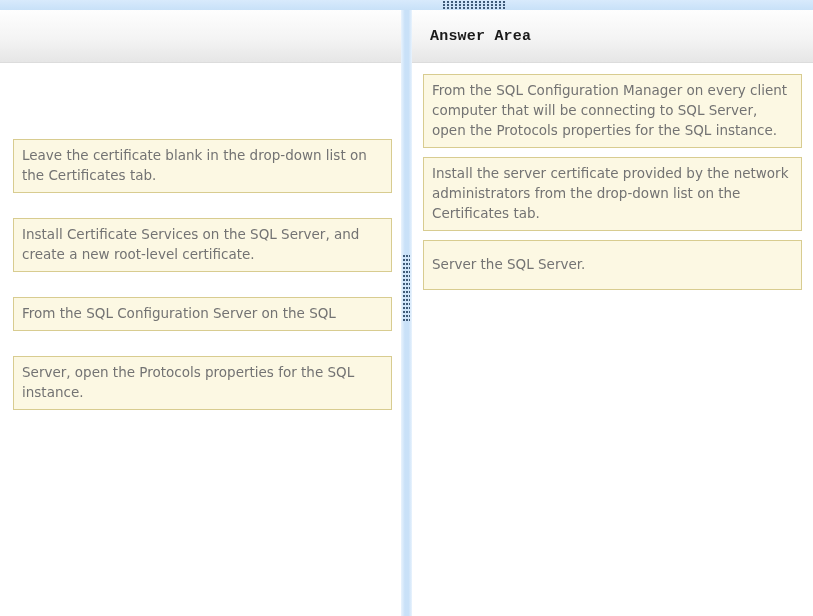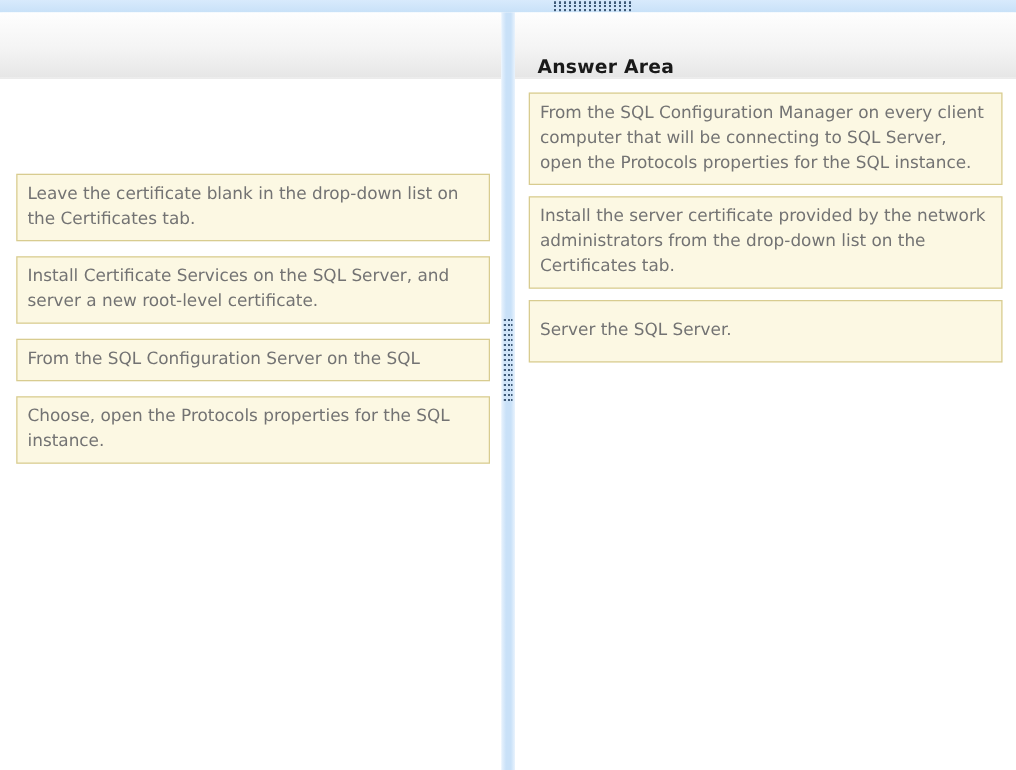--- a/index.html
+++ b/index.html
@@ -39,21 +39,22 @@
   }
   .left-panel  { width: 401px; height: 100%; background: #ffffff; position: relative; }
   .right-panel { width: 401px; height: 100%; background: #ffffff; position: relative; }
   .panel-header {
     height: 52px;
     background: linear-gradient(to bottom, #fefefe 0%, #f4f4f4 55%, #e6e6e6 100%);
     border-bottom: 1px solid #dcdcdc;
     border-top-left-radius: 3px;
     border-top-right-radius: 3px;
     display: flex;
-    align-items: flex-end;
+    align-items: center;
+    font-family: Liberation Mono, monospace;
   }
   .panel-title {
     font-size: 15px;
     font-weight: bold;
     color: #1a1a1a;
     padding-left: 18px;
     letter-spacing: 0.2px;
   }
   
   .v-splitter {
@@ -75,21 +76,21 @@
     width: 379px;
     background: #fcf8e3;
     border: 1px solid #d8cc90;
     padding: 5px 8px 7px 8px;
     font-size: 13.5px;
     line-height: 20px;
     color: #737373;
     cursor: default;
   }
   .options-list { margin-top: 76px; margin-left: 13px; }
-  .options-list .card { margin-bottom: 12px; }
+  .options-list .card { margin-bottom: 25px; }
   .answers-list { margin-top: 11px; margin-left: 11px; }
   .answers-list .card { margin-bottom: 9px; }
   .card.single-line {
     min-height: 50px;
     display: flex;
     align-items: center;
   }
 </style>
 </head>
 <body>
@@ -99,23 +100,23 @@
   <div class="top-bar">
     <div class="h-handle"></div>
   </div>
 
   <div class="panels">
 
     <div class="left-panel">
       <div class="panel-header"></div>
       <div class="options-list">
         <div class="card">Leave the certificate blank in the drop-down list on the Certificates tab.</div>
-        <div class="card">Install Certificate Services on the SQL Server, and server a new root-level certificate.</div>
+        <div class="card">Install Certificate Services on the SQL Server, and create a new root-level certificate.</div>
         <div class="card">From the SQL Configuration Server on the SQL</div>
-        <div class="card">Choose, open the Protocols properties for the SQL instance.</div>
+        <div class="card">Server, open the Protocols properties for the SQL instance.</div>
       </div>
     </div>
 
     <div class="v-splitter">
       <div class="v-handle"></div>
     </div>
 
     <div class="right-panel">
       <div class="panel-header">
         <span class="panel-title">Answer Area</span>

